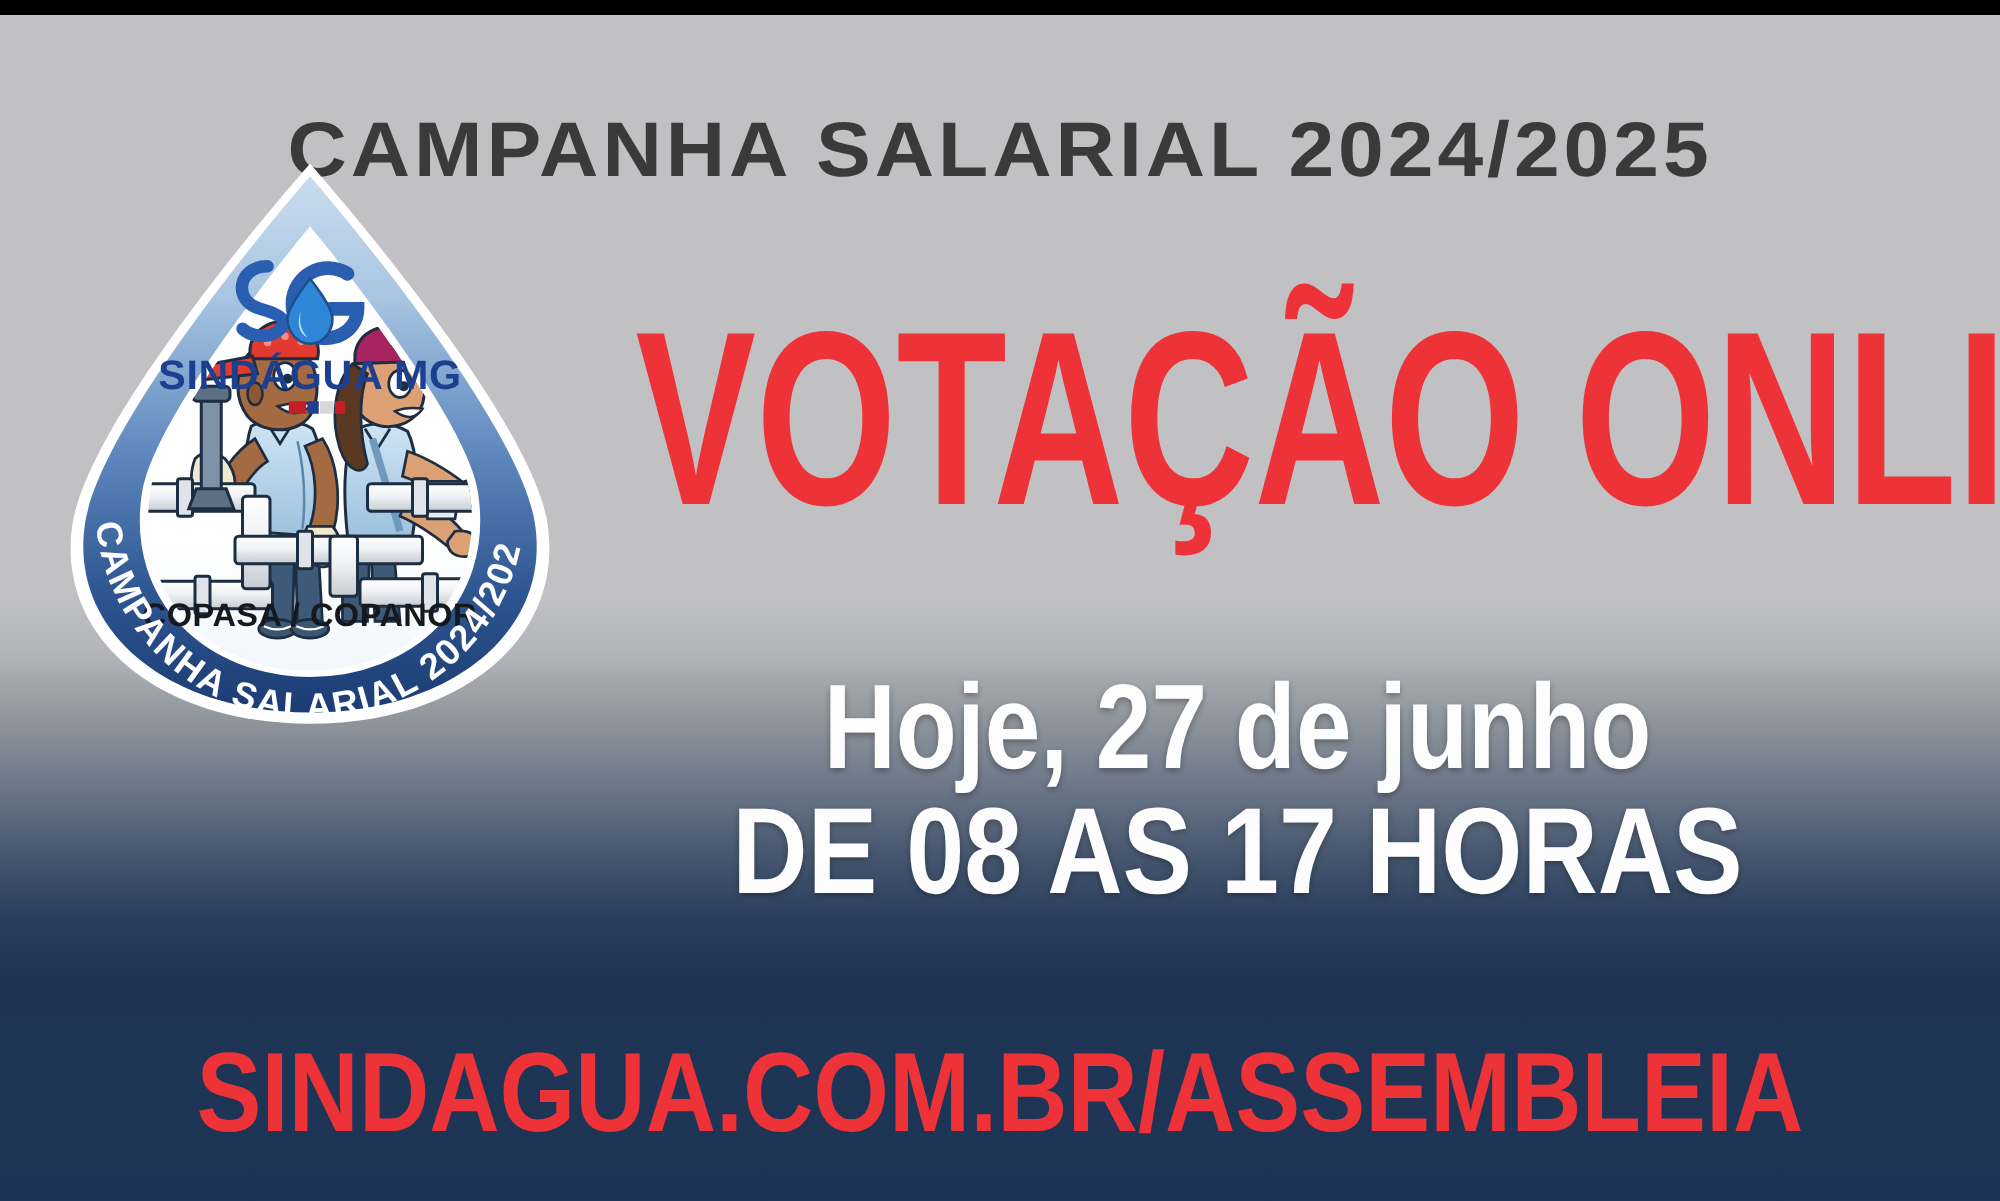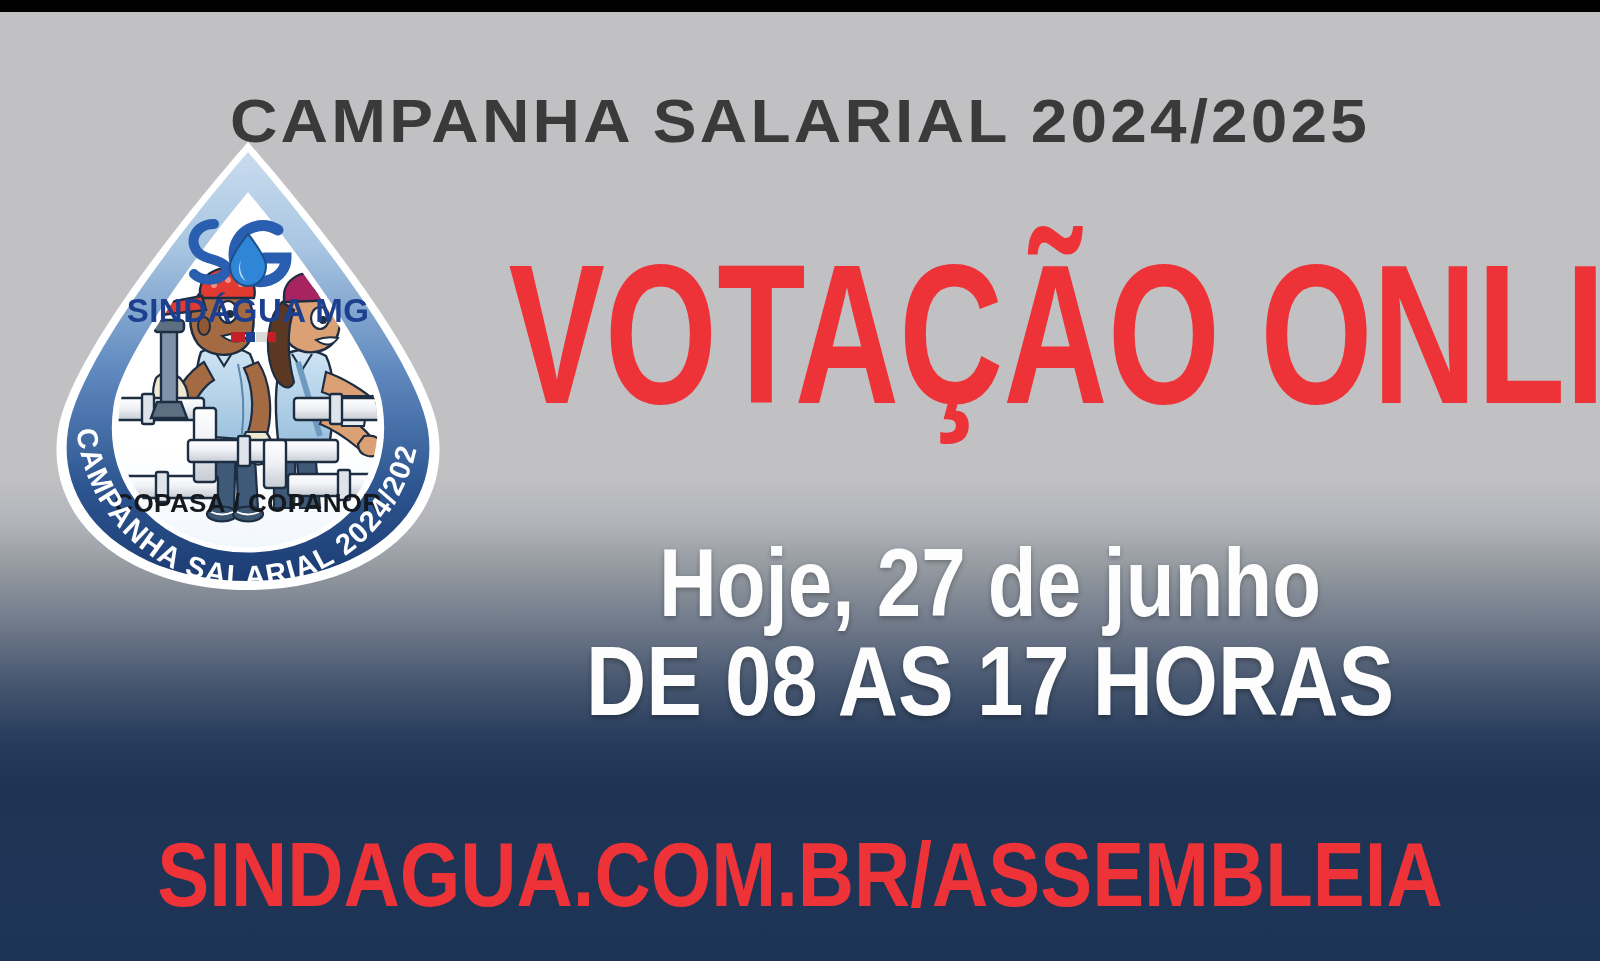--- a/index.html
+++ b/index.html
@@ -101,21 +101,21 @@
     white-space: nowrap;
     line-height: 1;
     transform: scaleX(0.95) scaleY(1.10);
     transform-origin: center top;
   }
 
   
   .logo-wrap {
     position: absolute;
     left: 38px;
-    top: 128px;
+    top: 117px;
     width: 420px;
     height: 452px;
     text-align: center;
   }
   .logo-wrap svg { display: block; width: 100%; height: 100%; }
 </style>
 </head>
 <body>
 
 <div id="poster">

